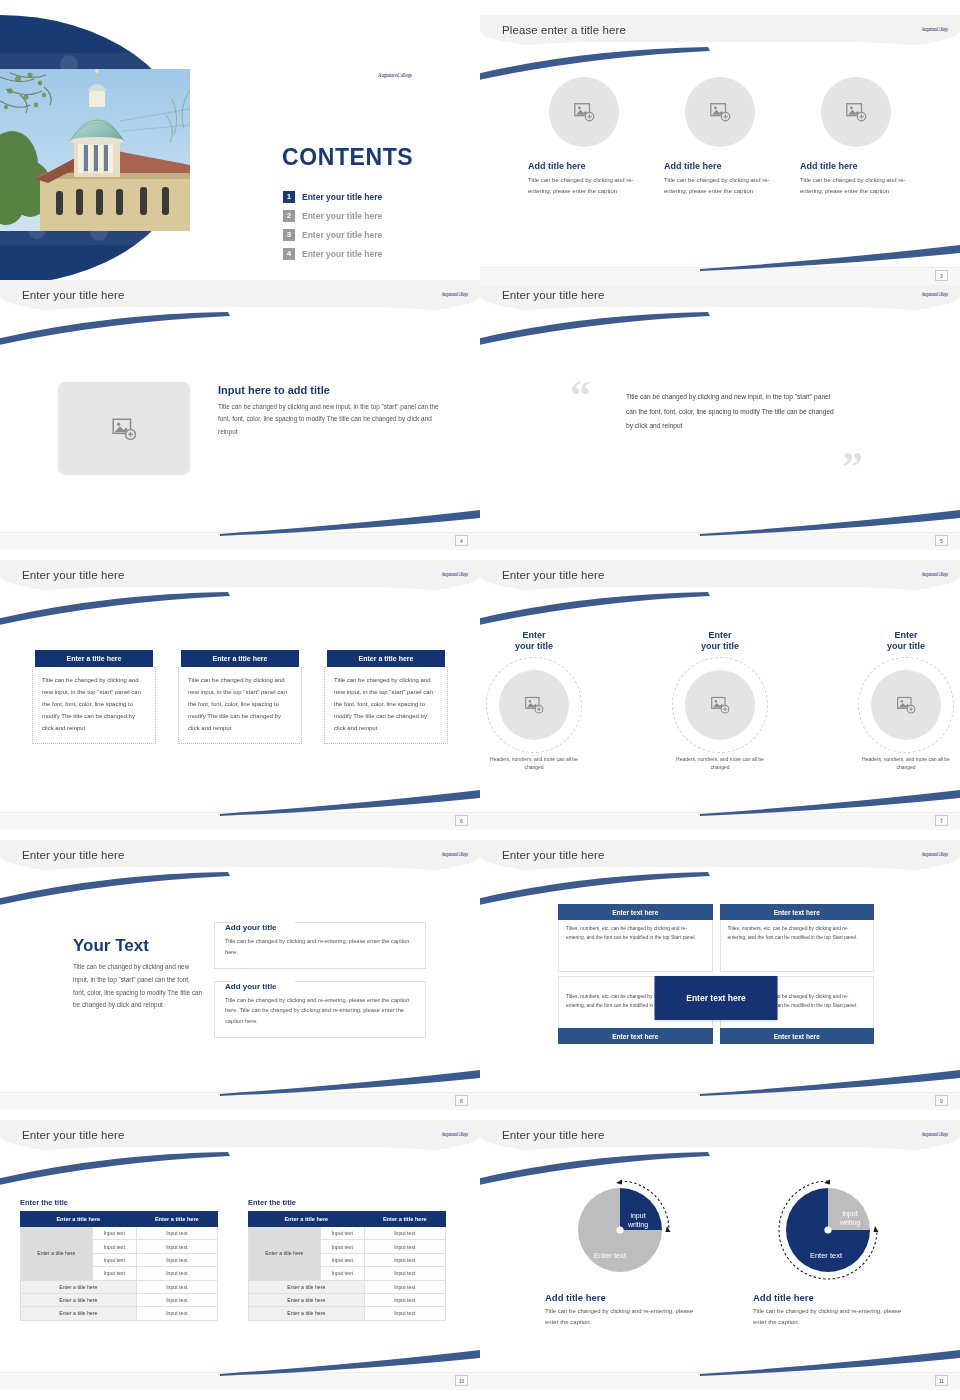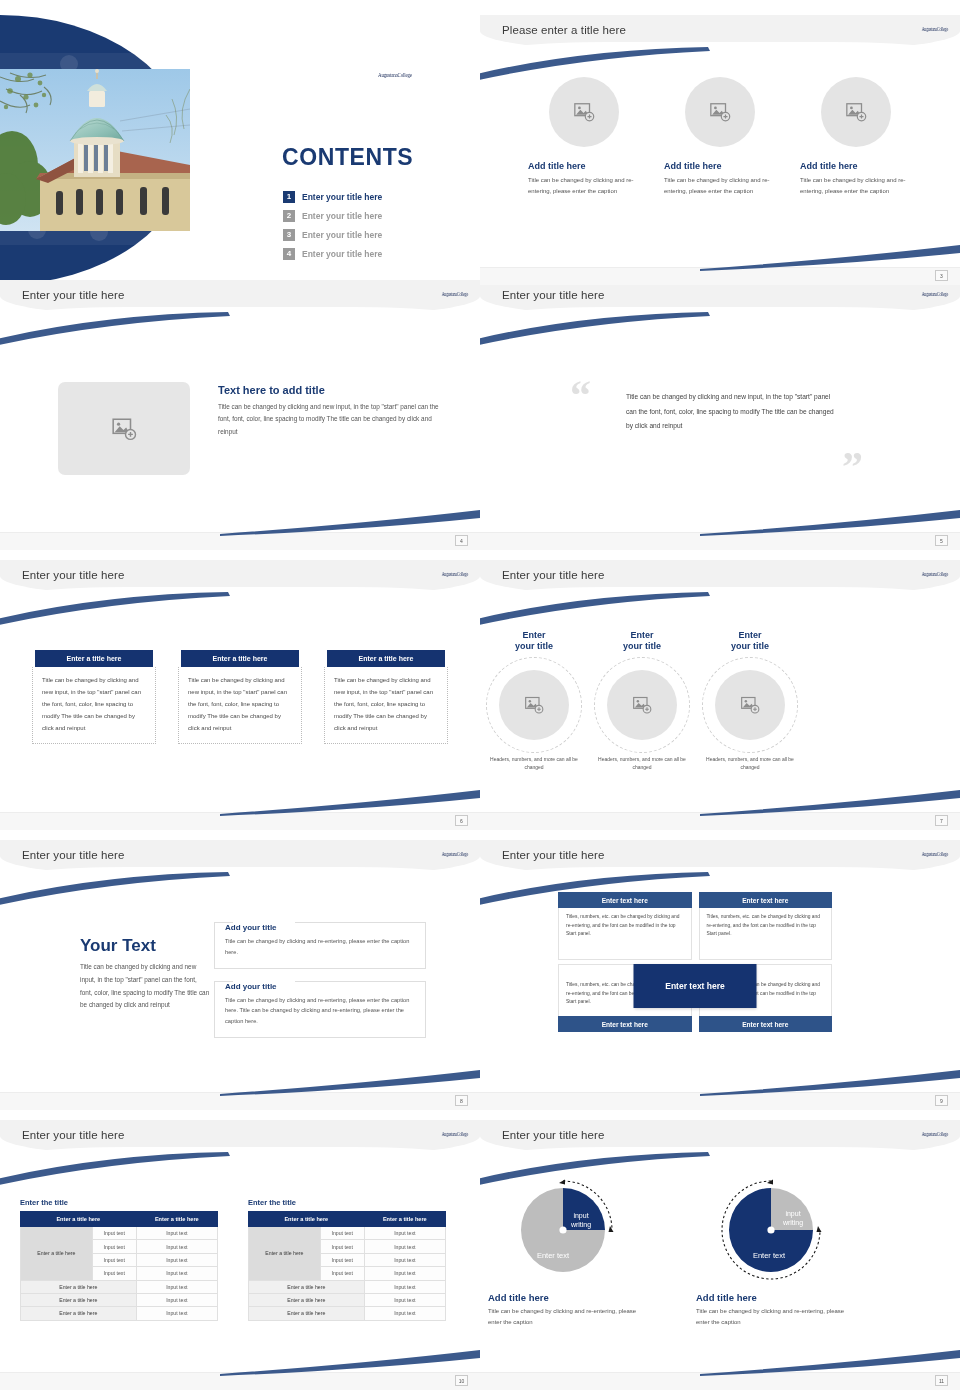--- a/index.html
+++ b/index.html
@@ -141,44 +141,44 @@
   .card-hd {
     background:#153370; color:#fff; font-size:7px; font-weight:bold;
     text-align:center; padding:5px 0; margin:0 3px;
   }
   .card-bd {
     border-left:1px dotted #bbb; border-right:1px dotted #bbb; border-bottom:1px dotted #bbb;
     padding:7px 9px 9px; font-size:6px; color:#4b4b4b; line-height:2.0;
   }
 
   
-  .rings { position:absolute; left:0; top:70px; width:480px; display:flex; justify-content:flex-start; }
+  .rings { position:absolute; left:0; top:70px; width:480px; display:flex; justify-content:space-between; gap:18px; }
   .ring-col { width:108px; text-align:center; position:relative; }
   .ring-title { font-size:9px; font-weight:bold; color:#1a3a72; line-height:1.25; }
   .ring-wrap { position:relative; width:96px; height:96px; margin:4px auto 0; }
   .ring-dash { position:absolute; inset:0; border:1px dashed #cfcfcf; border-radius:50%; }
   .ring-fill {
     position:absolute; left:13px; top:13px; width:70px; height:70px; border-radius:50%;
     background:#e4e4e4; display:flex; align-items:center; justify-content:center;
   }
   .ring-cap { font-size:5px; color:#555; line-height:1.7; margin-top:2px; }
 
   
-  .s7-left { position:absolute; left:80px; top:96px; width:130px; }
+  .s7-left { position:absolute; left:73px; top:96px; width:130px; }
   .s7-h { font-size:17px; font-weight:bold; color:#1a3a72; }
   .s7-b { font-size:6.4px; color:#555; line-height:2.0; margin-top:5px; }
   .s7-right { position:absolute; left:214px; top:82px; width:212px; }
   .s7-box { border:1px solid #dedede; border-top:none; padding:6px 10px 10px; margin-bottom:12px; position:relative; }
   .s7-box::before{ content:""; position:absolute; left:0; top:0; width:18px; height:1px; background:#dedede; }
   .s7-box::after{ content:""; position:absolute; right:0; top:0; width:130px; height:1px; background:#dedede; }
   .s7-bh { font-size:8px; font-weight:bold; color:#1a3a72; margin-top:-5px; }
   .s7-bb { font-size:5.7px; color:#555; line-height:1.9; margin-top:4px; }
 
   
-  .s8-wrap { position:absolute; left:78px; top:52px; width:274px; }
+  .s8-wrap { position:absolute; left:78px; top:64px; width:316px; }
   .s8-row { display:flex; gap:7px; }
   .s8-cell { width:162px; }
   .s8-hd { background:#2e5389; color:#fff; font-size:6.6px; font-weight:bold; text-align:center; padding:4.5px 0; }
   .s8-bd { border:1px solid #e2e2e2; border-top:none; font-size:4.9px; color:#4b4b4b; line-height:1.75; padding:5px 7px; height:52px; }
   .s8-bd2 { border:1px solid #e2e2e2; border-bottom:none; font-size:4.9px; color:#4b4b4b; line-height:1.75; padding:16px 7px 5px; height:52px; }
   .s8-center {
     position:absolute; left:50%; top:72px; transform:translateX(-50%);
     width:123px; height:44px; background:#153370; color:#fff;
     display:flex; align-items:center; justify-content:center;
     font-size:8.5px; font-weight:bold; z-index:6;
@@ -196,21 +196,21 @@
     padding:4px 2px; border:1px solid #153370; text-align:center;
   }
   table.t td {
     font-size:5.2px; color:#555; padding:3.2px 2px; text-align:center;
     border:1px solid #e0e0e0; background:#fdfdfd;
   }
   table.t td.rowhd { background:#dcdcdc; color:#3a3a3a; }
   table.t td.subhd { background:#f0f0f0; color:#3a3a3a; }
 
   
-  .pies { position:absolute; left:0; top:54px; width:480px; display:flex; justify-content:flex-start; gap:58px; }
+  .pies { position:absolute; left:0; top:54px; width:480px; display:flex; justify-content:center; gap:58px; }
   .pie-col { width:150px; }
   .pie-wrap { width:112px; height:112px; margin:0 auto; position:relative; }
   .pie-t { font-size:9.5px; font-weight:bold; color:#1a3a72; margin-top:6px; }
   .pie-b { font-size:6px; color:#555; line-height:1.9; margin-top:3px; }
   .pie-col.one { margin-left:8px; }
 </style>
 </head>
 <body>
 
 <div class="grid">
@@ -404,21 +404,21 @@
     <div class="s3-img">
       <svg class="ico" width="26" height="26" viewBox="0 0 24 24">
         <rect x="2" y="3" width="16" height="13" fill="none" stroke="#8d8d8d" stroke-width="1.4"></rect>
         <circle cx="7" cy="7.5" r="1.5" fill="#8d8d8d"></circle>
         <path d="M3.4 15 L8 9.5 L11.5 13 L14 10.5 L16.6 15 Z" fill="#8d8d8d"></path>
         <circle cx="18" cy="17" r="4.6" fill="#e6e6e6" stroke="#8d8d8d" stroke-width="1.3"></circle>
         <path d="M18 14.8v4.4 M15.8 17h4.4" stroke="#8d8d8d" stroke-width="1.3"></path>
       </svg>
     </div>
     <div class="s3-txt">
-      <div class="s3-h">Text here to add title</div>
+      <div class="s3-h">Input here to add title</div>
       <div class="s3-b">Title can be changed by clicking and new input, in the top "start" panel can the font, font, color, line spacing to modify The title can be changed by click and reinput</div>
     </div>
     <div class="swoosh-br">
       <svg width="260" height="30" viewBox="0 0 260 30">
           <path d="M260 4 Q140 18 0 28 L0 30 Q142 24 260 12 Z" fill="#3c5a8c"></path>
         </svg>
     </div>
     <div class="footline"></div>
     <div class="pgnum">4</div>
   </div>

